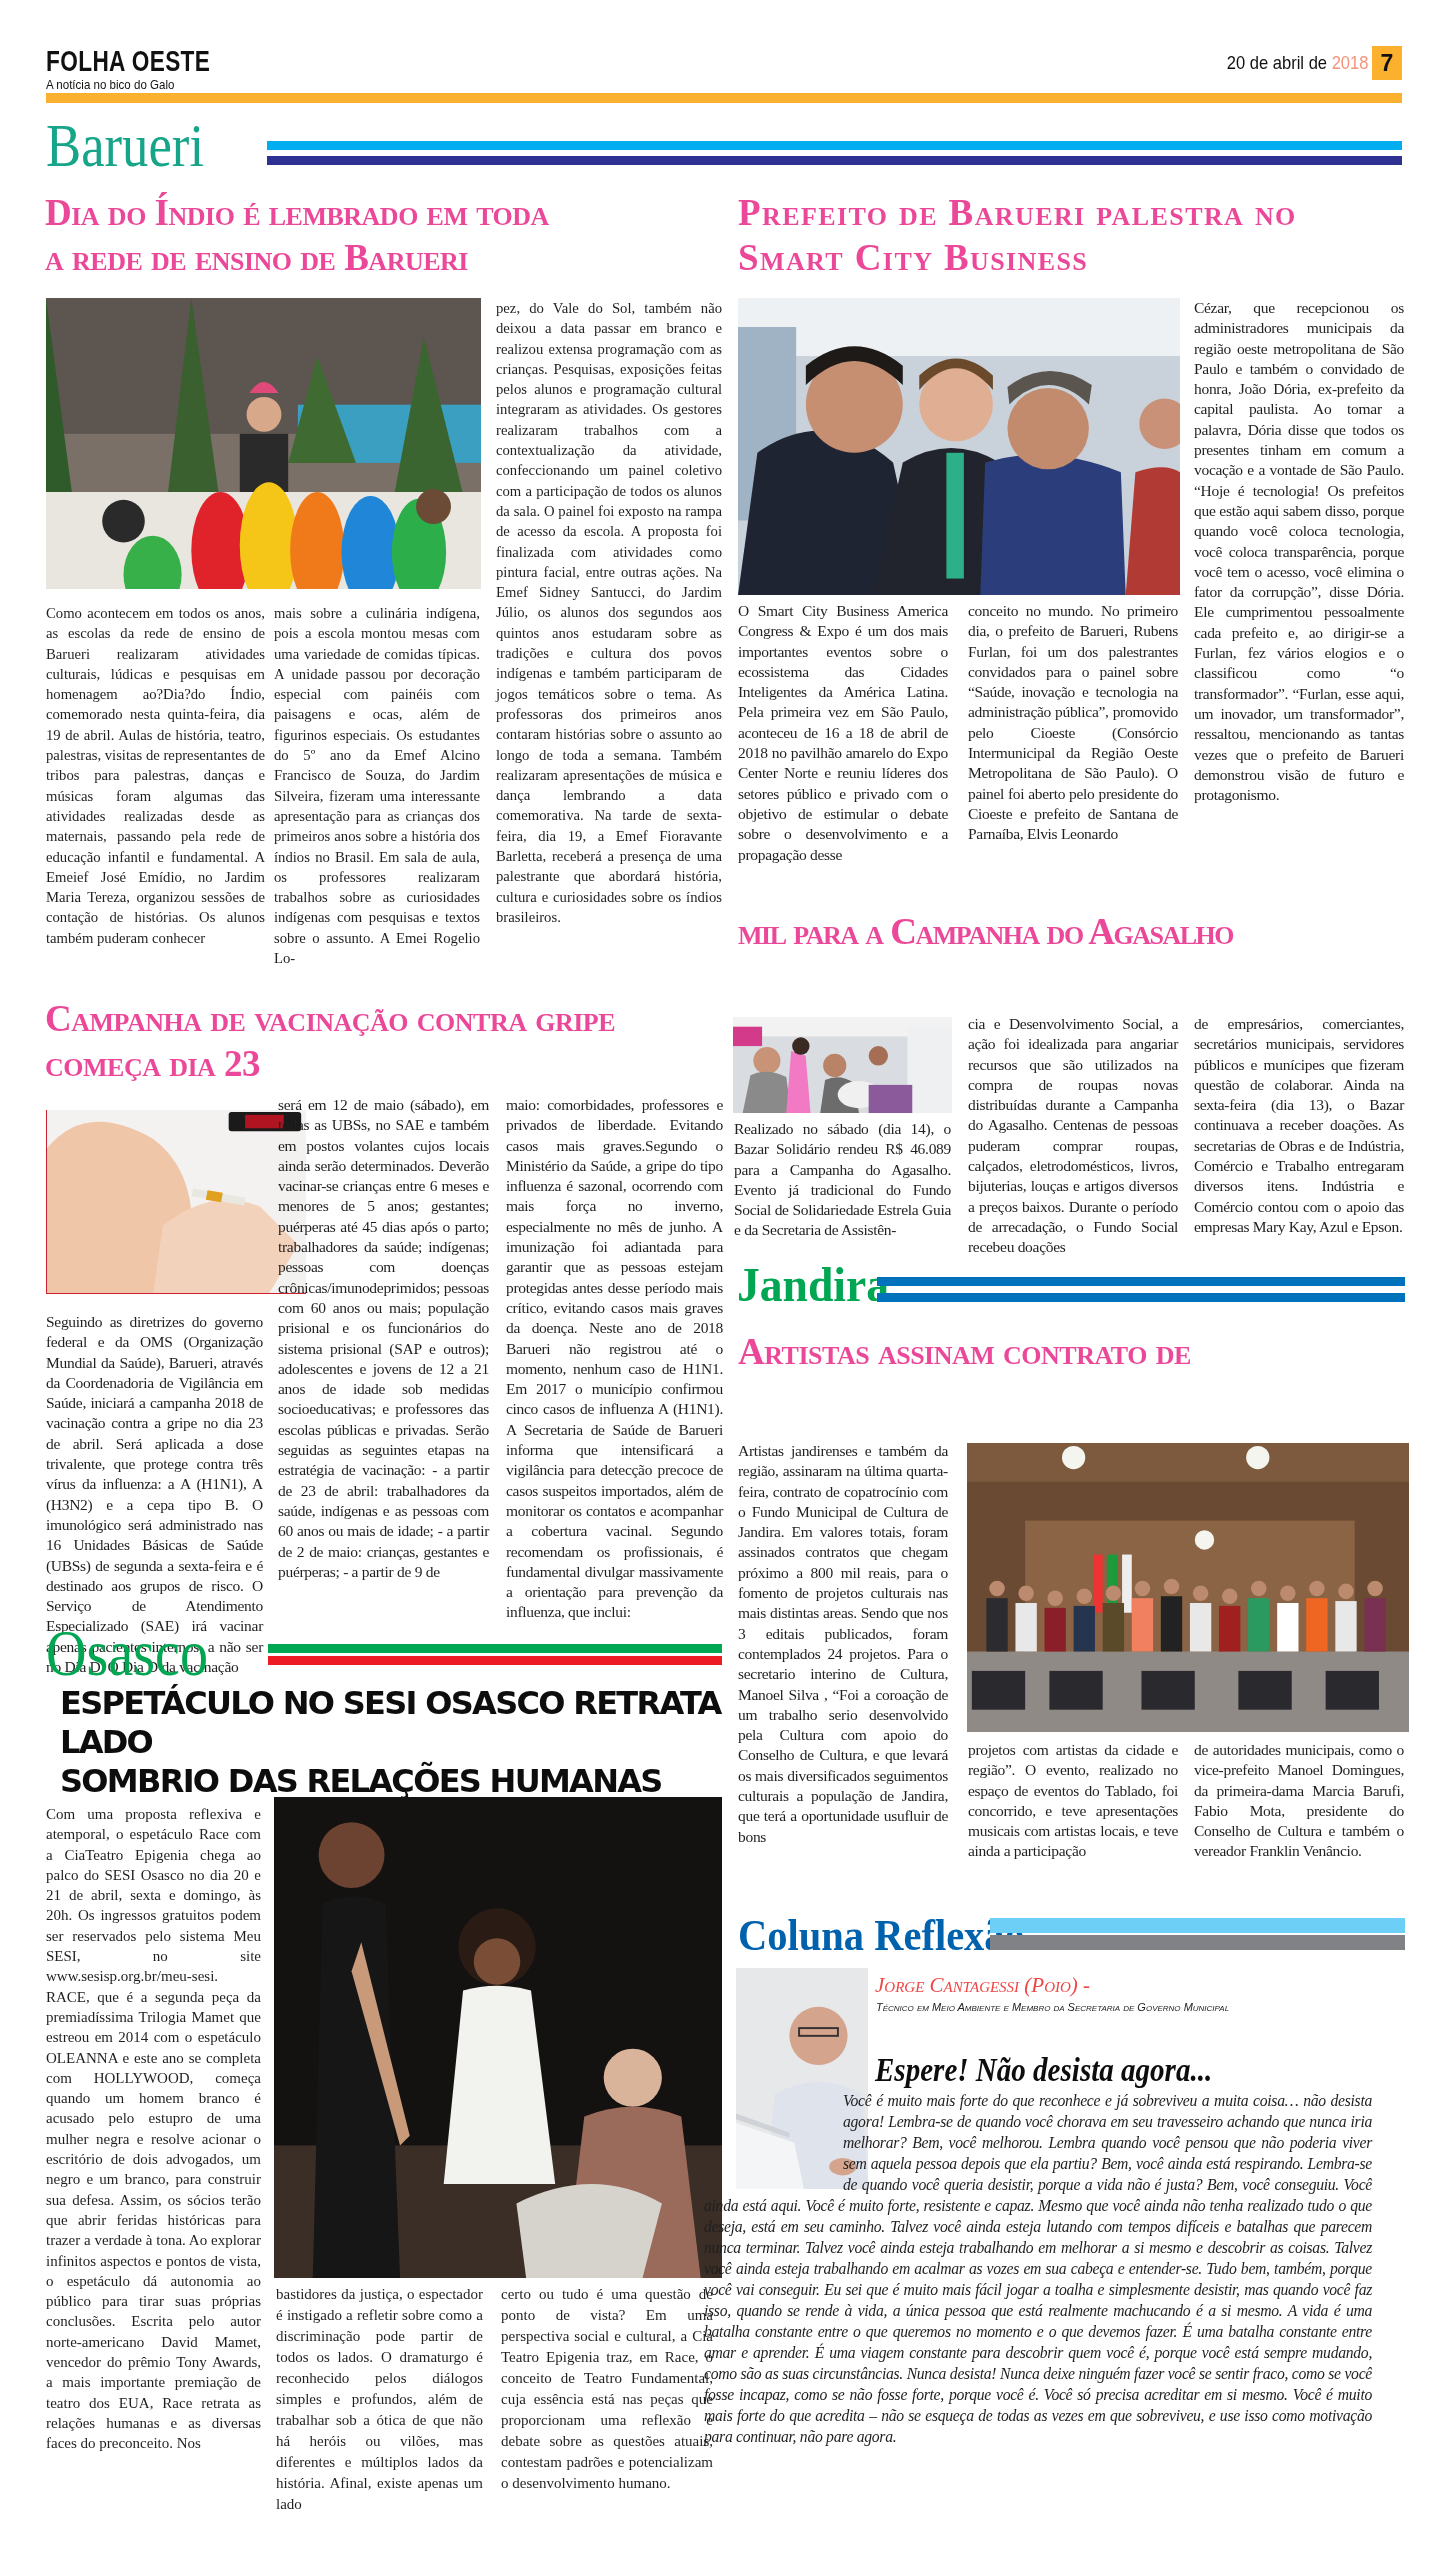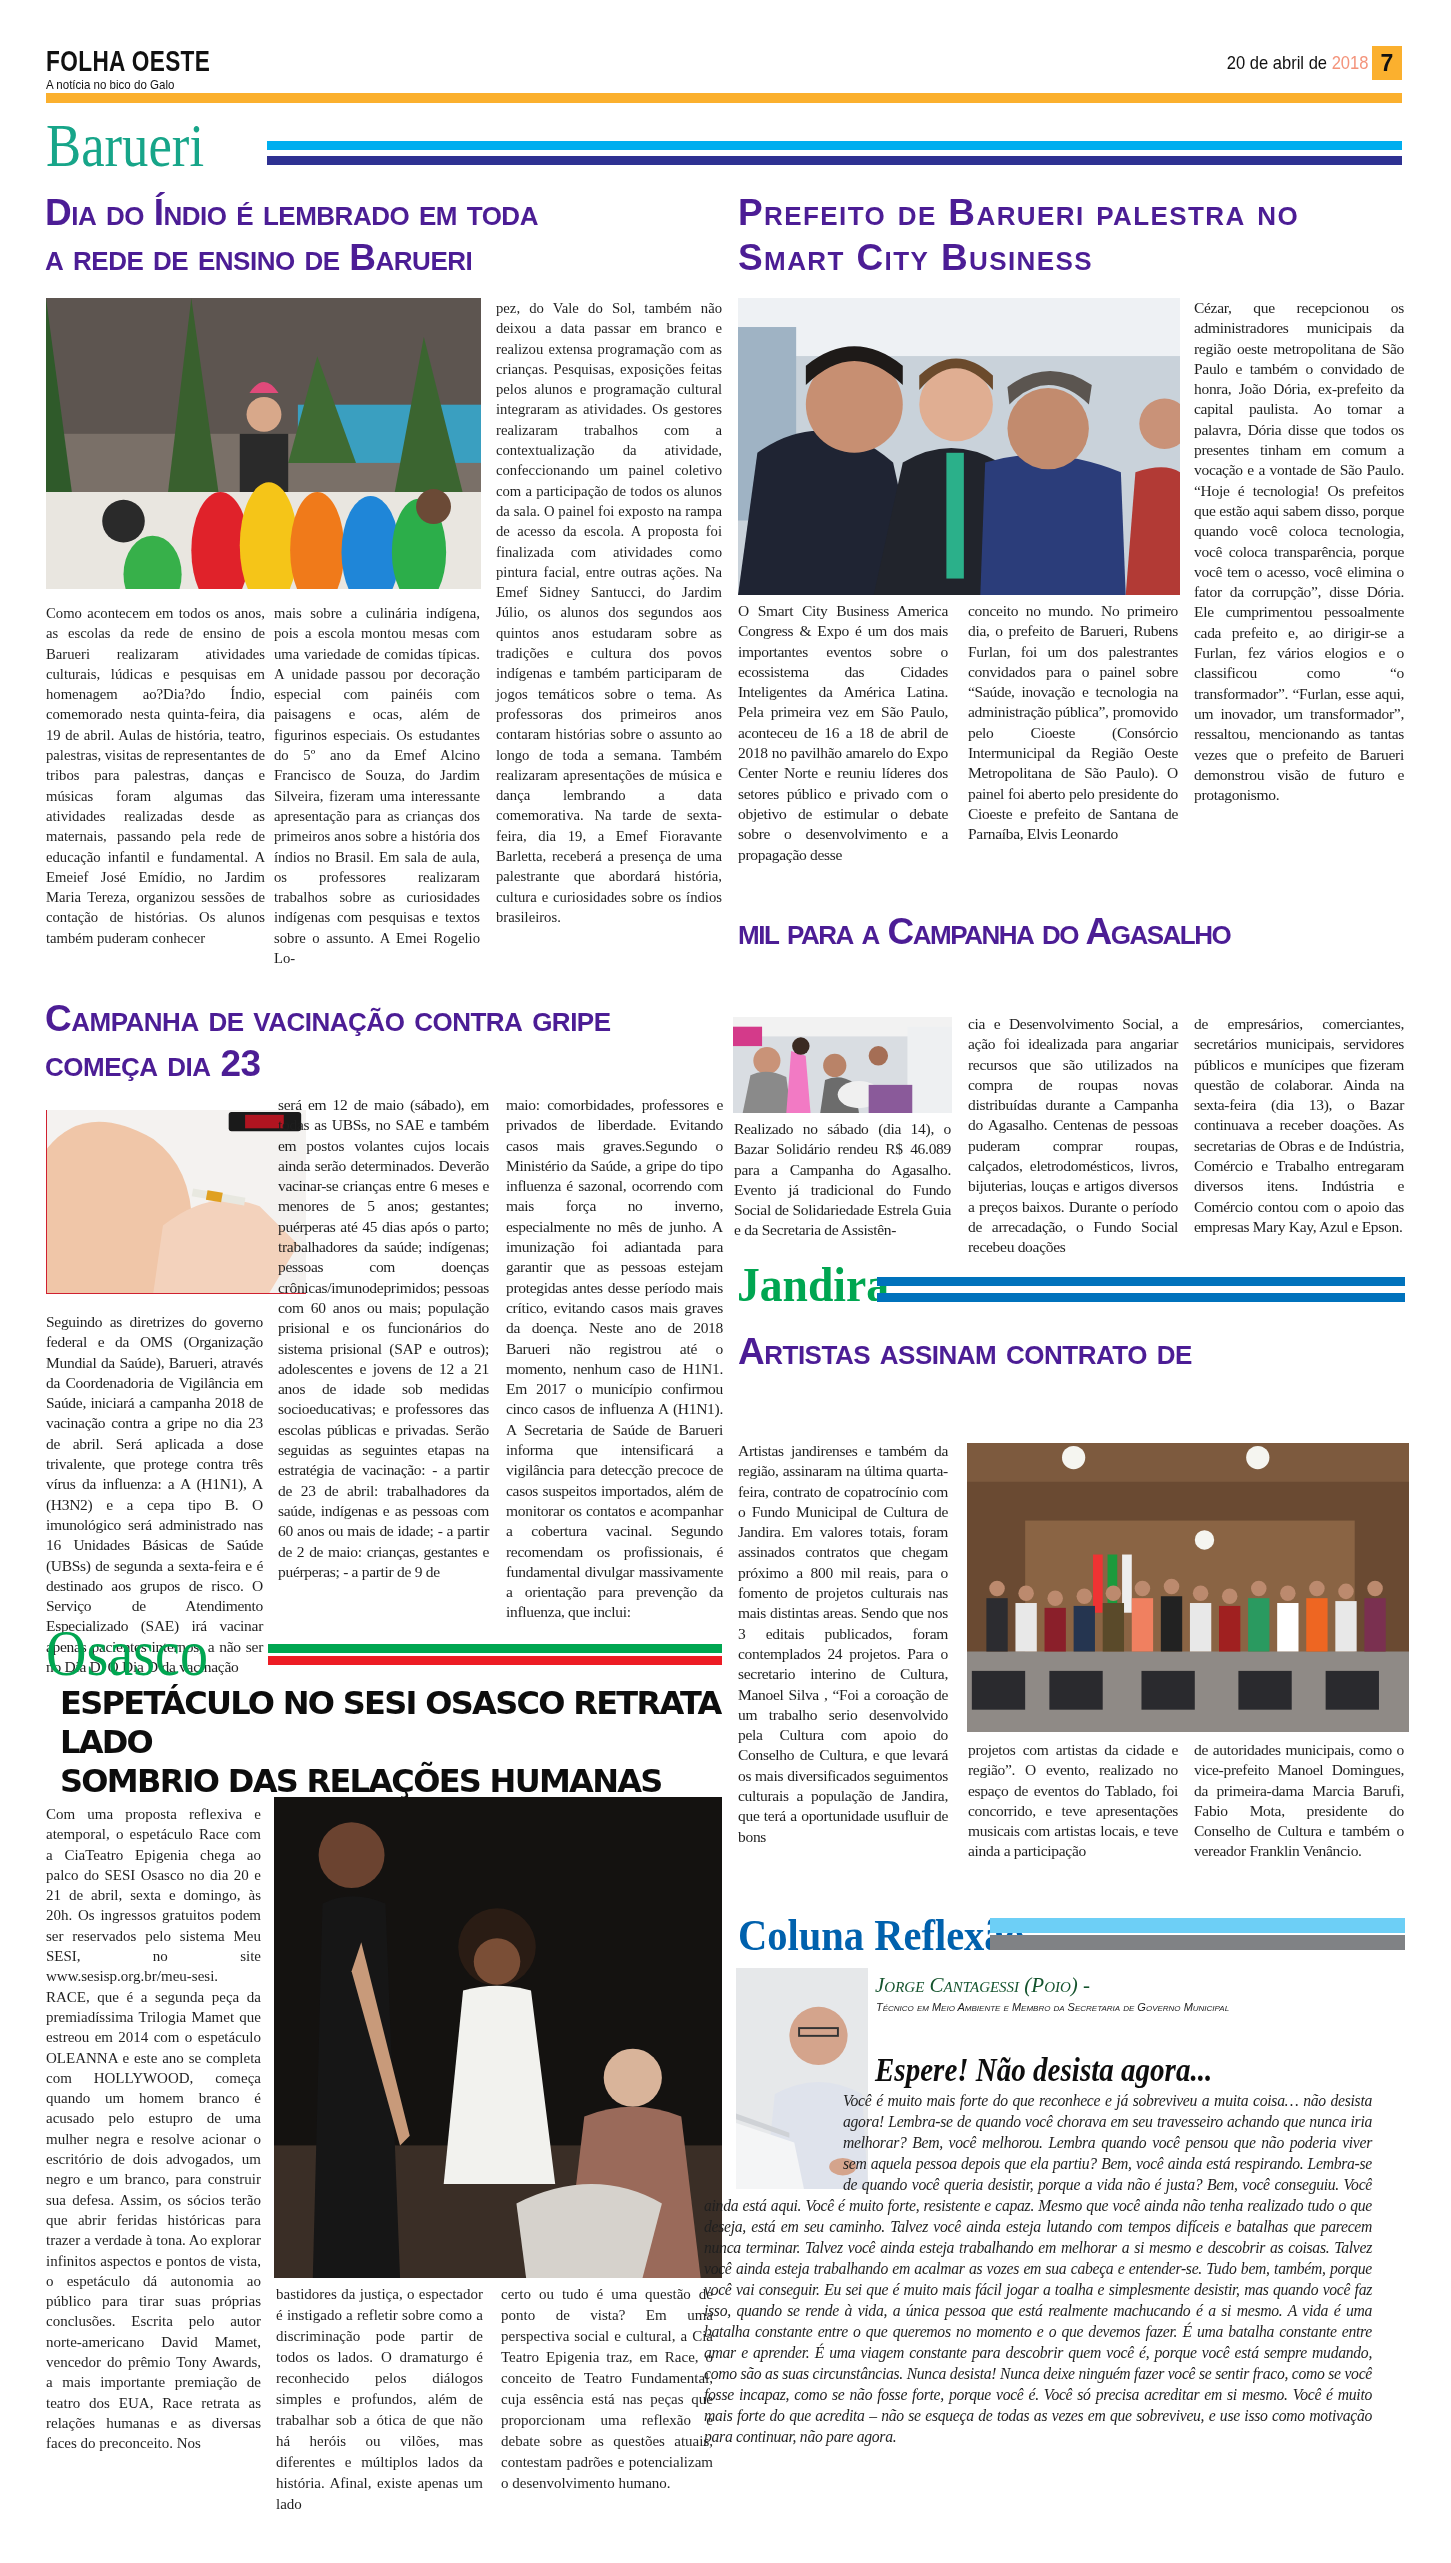--- a/index.html
+++ b/index.html
@@ -13,32 +13,32 @@
   .mast-date { right: 79px; top: 52px; font-family: "Liberation Sans", sans-serif; font-size: 18.4px; transform: scaleX(0.9); transform-origin: right top; color: #111; }
   .mast-date .yr { color: #f4937a; }
   .page-num { left: 1372px; top: 46px; width: 30px; height: 34px; background: #fbb02e; font-family: "Liberation Sans", sans-serif; font-weight: bold; font-size: 23px; text-align: center; line-height: 35px; color: #111; }
   .mast-bar { left: 46px; top: 93px; width: 1356px; height: 9.7px; background: #fbb02e; }
 
   
   .sec-label { font-family: "Liberation Serif", serif; font-size: 62px; line-height: 1; transform: scaleX(0.85); transform-origin: left top; }
   .stripe { height: 8.7px; }
 
   
-  .hl { font-family: Liberation Sans, sans-serif; font-weight: bold; color: #4c1d95; font-variant: small-caps; letter-spacing: -0.5px; line-height: 1.22; transform-origin: left top; }
+  .hl { font-family: Liberation Serif, serif; font-weight: bold; color: #ec4899; font-variant: small-caps; letter-spacing: -0.5px; line-height: 1.22; transform-origin: left top; }
   .hl-plain { font-family: "DejaVu Sans", sans-serif; font-weight: bold; color: #0d0d0d; letter-spacing: -1px; line-height: 1.22; transform-origin: left top; }
 
   
   .txt { font-size: 14.7px; line-height: 20.3px; text-align: justify; hyphens: manual; color: #1f1f1f; }
   .txt.cond { font-family: "Liberation Serif", serif; font-size: 15.5px; line-height: 20.3px; letter-spacing: -0.3px; }
 
   
   .photo { overflow: hidden; }
   .photo svg { width: 100%; height: 100%; display: block; }
 
-  .byline { font-family: "Liberation Serif", serif; font-style: italic; font-size: 21px; font-variant: small-caps; color: #14532d; }
+  .byline { font-family: "Liberation Serif", serif; font-style: italic; font-size: 21px; font-variant: small-caps; color: #ef4444; }
   .byline-sub { font-family: Liberation Sans, sans-serif; font-style: italic; font-size: 11px; font-variant: small-caps; color: #222; }
   .col-title { font-family: "Liberation Serif", serif; font-style: italic; font-weight: bold; font-size: 33px; color: #0d0d0d; transform: scaleX(0.88); transform-origin: left top; }
 </style>
 </head>
 <body>
 
 <div class="abs mast-title">FOLHA OESTE</div>
 <div class="abs mast-tag">A notícia no bico do Galo</div>
 <div class="abs mast-date" style="right:83px;"><span>20 de abril de </span><span class="yr">2018</span></div>
 <div class="abs page-num">7</div>

